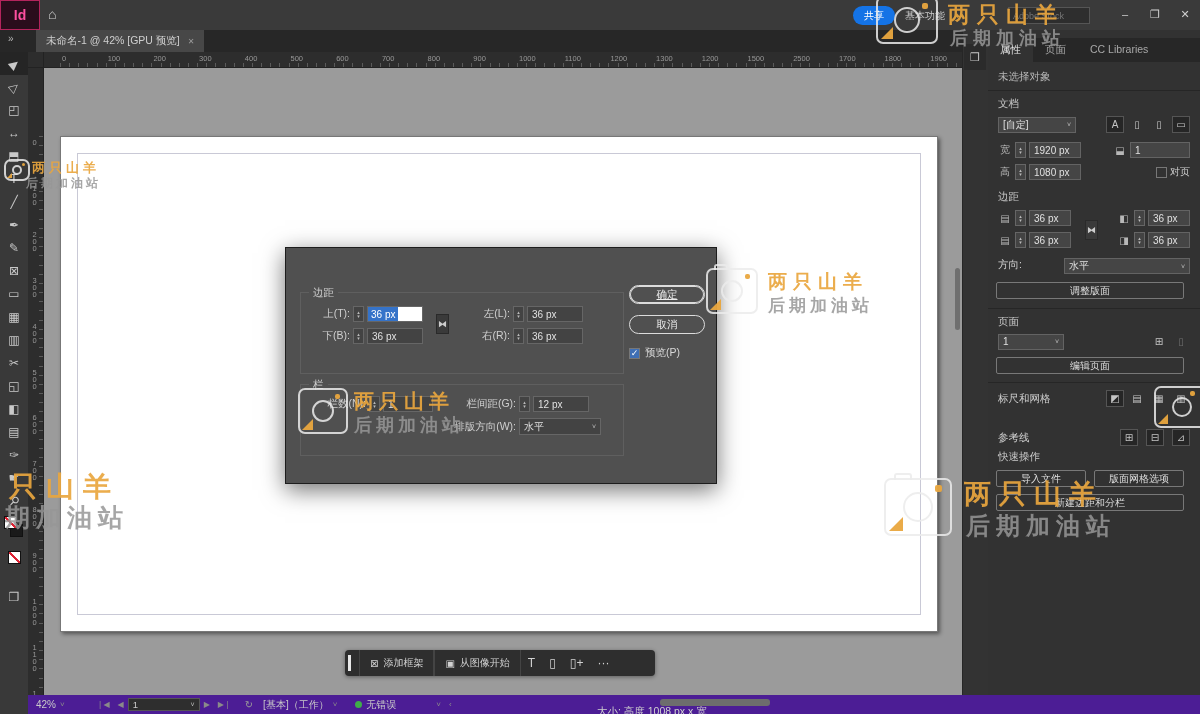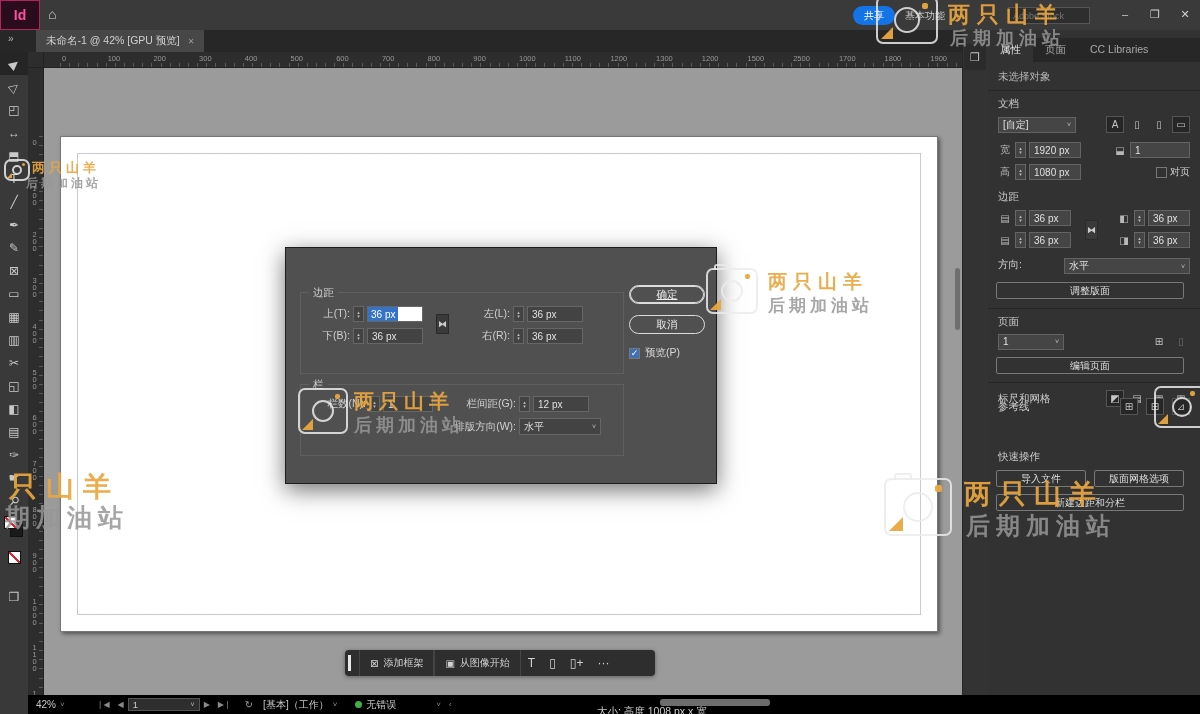--- a/index.html
+++ b/index.html
@@ -95,21 +95,21 @@
     padding:0 4px;color:#e0e0e0;font-size:10px;}
   .iconbtn{height:17px;min-width:18px;display:flex;align-items:center;justify-content:center;
     color:#c5c5c5;font-size:10px;border:1px solid transparent;}
   .iconbtn.boxed{background:#262626;border:1px solid #555;}
   .wide-btn{position:absolute;left:8px;width:188px;height:17px;border:1px solid #787878;border-radius:2px;
     display:flex;align-items:center;justify-content:center;color:#dedede;font-size:10px;}
   .half-btn{position:absolute;height:17px;border:1px solid #787878;border-radius:2px;display:flex;
     align-items:center;justify-content:center;color:#dedede;font-size:10px;}
   .mini-ico{width:14px;color:#b8b8b8;font-size:10px;text-align:center;}
   
-  #statusbar{left:28px;top:695px;width:1172px;height:19px;background:#000000;color:#c9c9c9;
+  #statusbar{left:28px;top:695px;width:1172px;height:19px;background:#4c1d95;color:#c9c9c9;
     font-size:10px;display:flex;align-items:center;z-index:4;}
   .navg{color:#8a8a8a;font-size:8px;margin:0 4px;}
   #pagefield{width:72px;height:13px;background:#2e2e2e;border:1px solid #555;display:flex;
     align-items:center;justify-content:space-between;padding:0 4px;font-size:9.5px;}
   #hscroll{position:absolute;left:632px;top:4px;width:110px;height:7px;background:#6d6d6d;border-radius:3px;}
   .greendot{width:7px;height:7px;border-radius:50%;background:#3fae49;display:inline-block;margin-right:4px;}
   
   .wm{position:absolute;z-index:7;pointer-events:none;}
   .wm .t1{color:rgba(233,166,62,.92);font-weight:bold;font-family:"Liberation Serif","DejaVu Serif",serif;}
   .wm .t2{color:rgba(150,150,150,.85);font-weight:bold;font-family:"Liberation Serif","DejaVu Serif",serif;}
@@ -461,21 +461,21 @@
   <div class="divider" style="top:352px"></div>
 
   <div class="rrow" style="top:360px;display:flex;align-items:center;padding:0 10px;gap:4px">
     <span>标尺和网格</span>
     <span style="flex:1"></span>
     <span class="iconbtn boxed">◩</span>
     <span class="iconbtn">▤</span>
     <span class="iconbtn">▦</span>
     <span class="iconbtn">▥</span>
   </div>
-  <div class="rrow" style="top:368px;display:flex;align-items:center;padding:0 10px;gap:8px">
+  <div class="rrow" style="top:399px;display:flex;align-items:center;padding:0 10px;gap:8px">
     <span>参考线</span>
     <span style="flex:1"></span>
     <span class="iconbtn boxed">⊞</span>
     <span class="iconbtn boxed">⊟</span>
     <span class="iconbtn boxed">⊿</span>
   </div>
   <div class="rrow" style="top:420px;padding:0 10px;color:#c9c9c9">快速操作</div>
   <div class="half-btn" style="left:8px;top:440px;width:90px">导入文件</div>
   <div class="half-btn" style="left:106px;top:440px;width:90px">版面网格选项</div>
   <div class="wide-btn" style="top:464px">新建边距和分栏</div>

